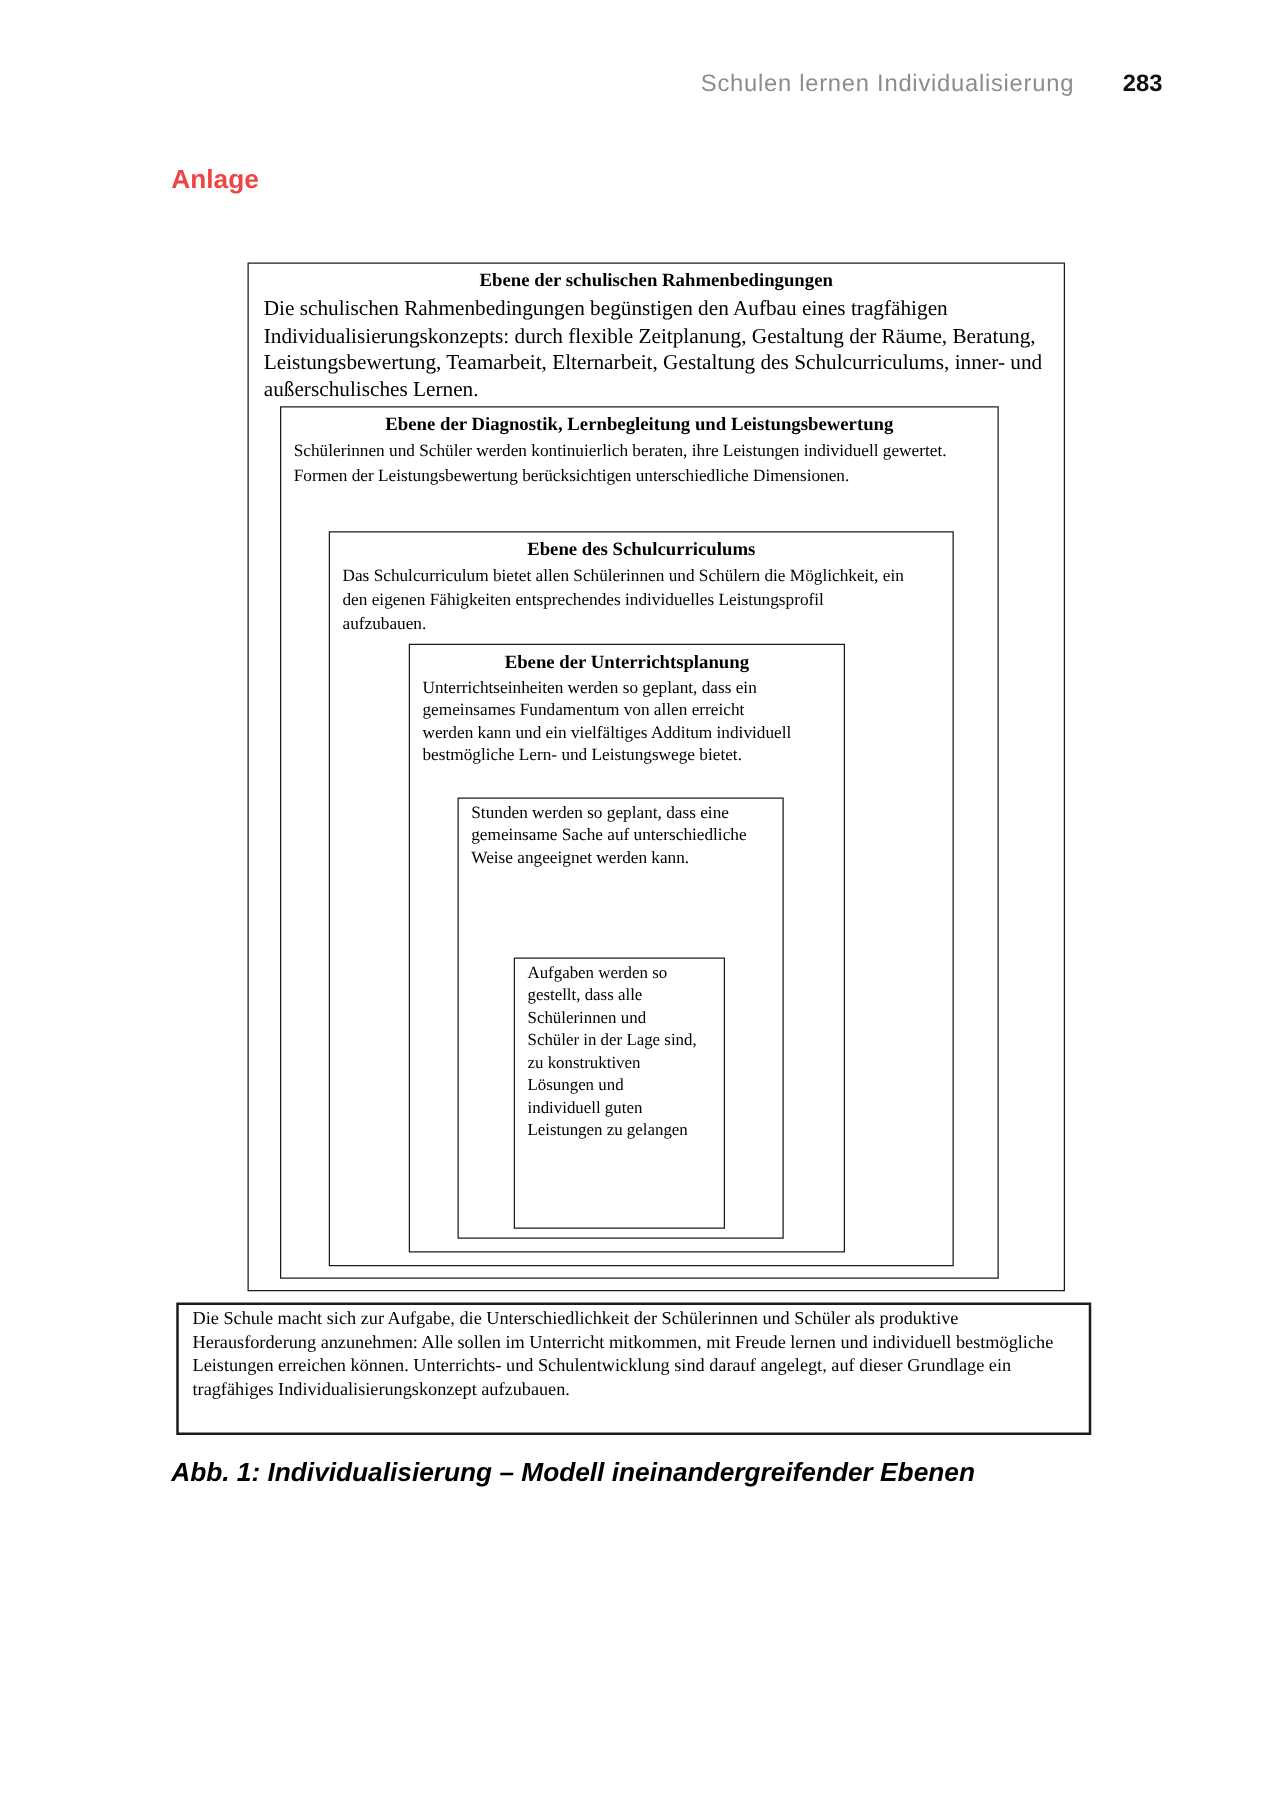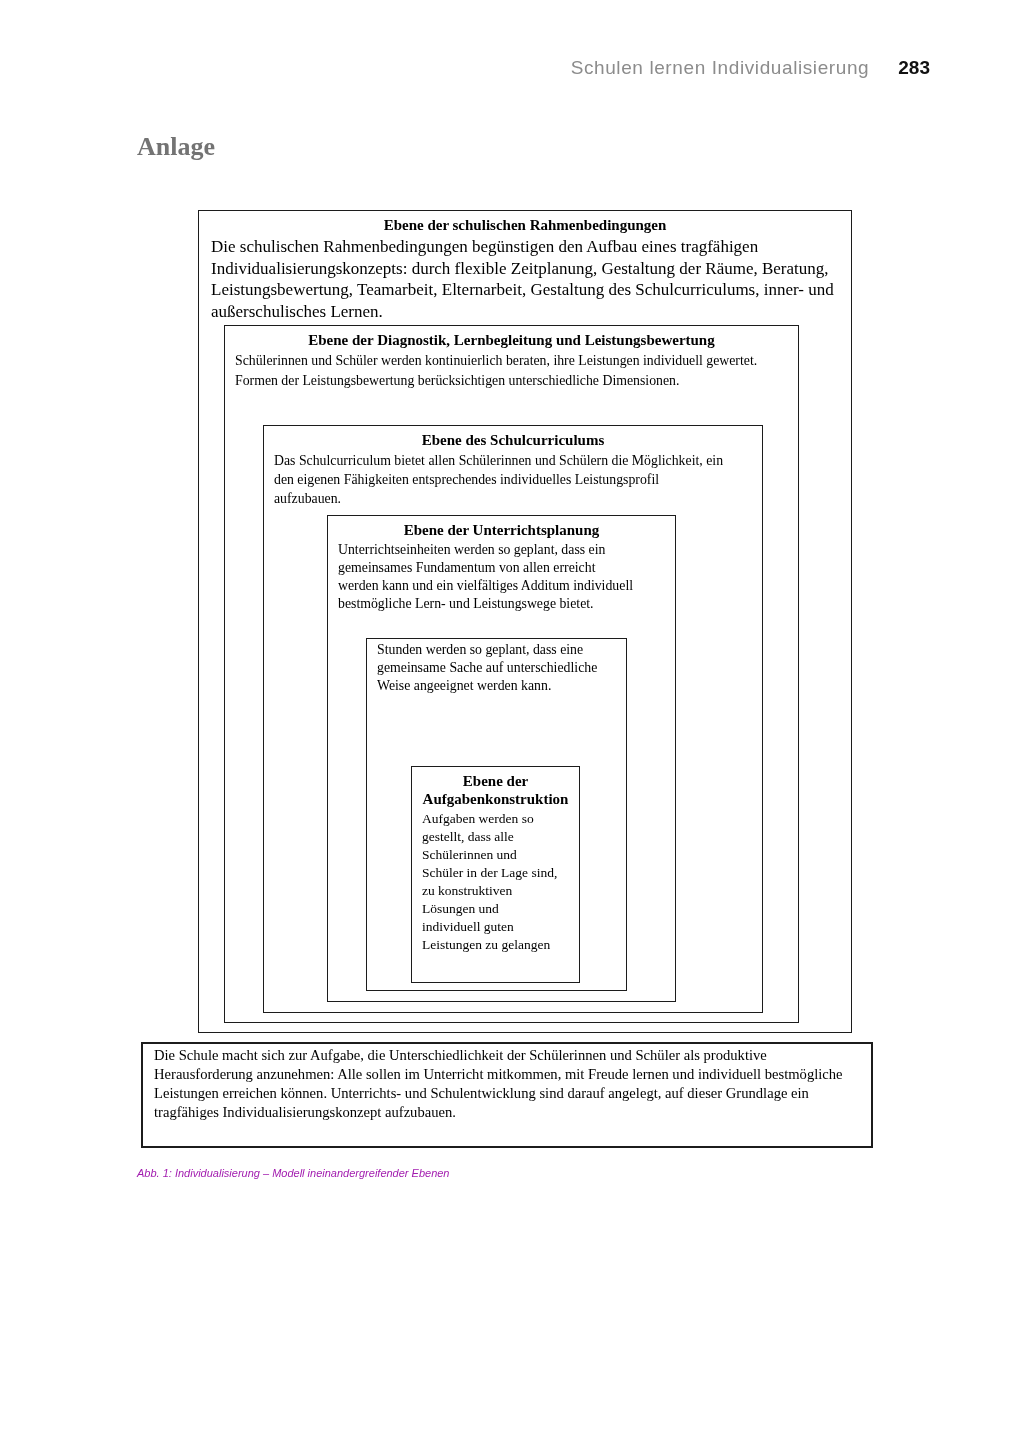--- a/index.html
+++ b/index.html
@@ -15,33 +15,33 @@
   }
   
   .running-header {
     position: absolute;
     top: 57px;
     right: 80px;
     font-family: "Liberation Sans", sans-serif;
     font-size: 19px;
     display: flex;
     align-items: baseline;
-    gap: 29px;
+    gap: 39px;
   }
   .running-title { color: #8c8c8c; letter-spacing: 0.6px; }
   .page-number { color: #111111; font-weight: bold; }
   
   .section-heading {
     position: absolute;
     left: 137px;
     top: 132px;
-    font-family: Liberation Serif, serif;
-    font-size: 26px;
+    font-family: Liberation Sans, sans-serif;
+    font-size: 21px;
     font-weight: bold;
-    color: #737373;
+    color: #ef4444;
   }
   
   .ebox {
     position: absolute;
     border: 1.5px solid #1c1c1c;
     background: transparent;
   }
   .box-title {
     font-weight: bold;
     font-size: 15px;
@@ -73,22 +73,23 @@
     border: 2px solid #1c1c1c;
   }
   .basis-box > .box-body { line-height: 19px; font-size: 14.6px; padding-left: 11px; }
   
   .figure-caption {
     position: absolute;
     left: 137px;
     top: 1167px;
     font-family: "Liberation Sans", sans-serif;
     font-style: italic;
-    font-size: 11px;
-    color: #a21caf;
+    font-size: 21px;
+    color: #000000;
+    font-weight: bold;
   }
   
   .license-footer {
     position: absolute;
     top: 1372px;
     left: 0;
     width: 960px;
     text-align: center;
     font-family: "Liberation Sans", sans-serif;
     font-size: 15px;
@@ -131,22 +132,20 @@
 gemeinsames Fundamentum von allen erreicht
 werden kann und ein vielfältiges Additum individuell
 bestmögliche Lern- und Leistungswege bietet.</div>
 
           <div class="ebox lv5">
             <div class="box-body">Stunden werden so geplant, dass eine
 gemeinsame Sache auf unterschiedliche
 Weise angeeignet werden kann.</div>
 
             <div class="ebox lv6">
-              <div class="box-title">Ebene der
-Aufgabenkonstruktion</div>
               <div class="box-body">Aufgaben werden so
 gestellt, dass alle
 Schülerinnen und
 Schüler in der Lage sind,
 zu konstruktiven
 Lösungen und
 individuell guten
 Leistungen zu gelangen</div>
             </div>
           </div>

